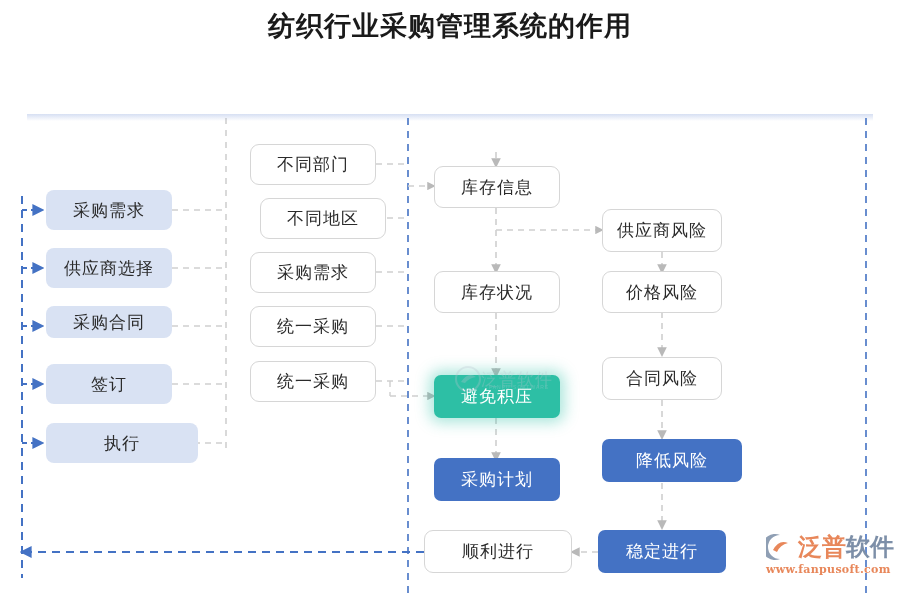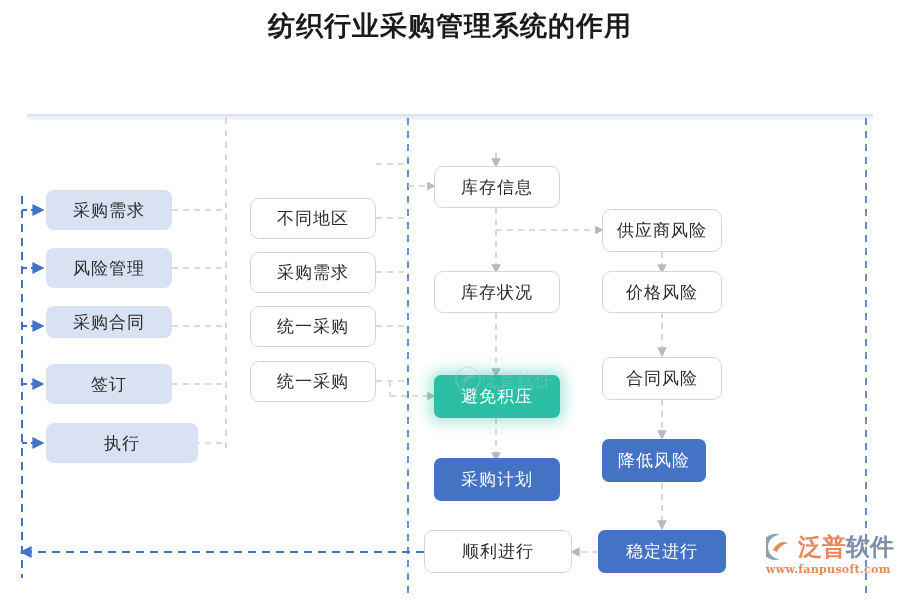--- a/index.html
+++ b/index.html
@@ -255,40 +255,41 @@
     <g>
       <line x1="598" y1="552" x2="572" y2="552" stroke="#cfcfcf" stroke-width="1.6" stroke-dasharray="6 5" marker-end="url(#arrowGray)"></line>
     </g>
   </svg>
 
   <div class="page-title">纺织行业采购管理系统的作用</div>
 
   <div class="header-shadow"></div>
 
   <div class="node lav" style="left:46px;  top:190px; width:126px; height:40px;">采购需求</div>
-  <div class="node lav" style="left:46px;  top:248px; width:126px; height:40px;">风险管理</div>
+  <div class="node lav" style="left:46px;  top:248px; width:126px; height:40px;">供应商选择</div>
   <div class="node lav" style="left:46px;  top:306px; width:126px; height:32px;">采购合同</div>
   <div class="node lav" style="left:46px;  top:364px; width:126px; height:40px;">签订</div>
   <div class="node lav" style="left:46px;  top:423px; width:152px; height:40px;">执行</div>
 
-  <div class="node card" style="left:250px; top:198px; width:126px; height:41px;">不同地区</div>
+  <div class="node card" style="left:250px; top:144px; width:126px; height:41px;">不同部门</div>
+  <div class="node card" style="left:260px; top:198px; width:126px; height:41px;">不同地区</div>
   <div class="node card" style="left:250px; top:252px; width:126px; height:41px;">采购需求</div>
   <div class="node card" style="left:250px; top:306px; width:126px; height:41px;">统一采购</div>
   <div class="node card" style="left:434px; top:166px; width:126px; height:42px;">库存信息</div>
 
   <div class="node card" style="left:250px; top:361px; width:126px; height:41px;">统一采购</div>
   <div class="node card" style="left:434px; top:271px; width:126px; height:42px;">库存状况</div>
   <div class="node teal" style="left:434px; top:375px; width:126px; height:43px;text-align:center;">避免积压</div>
   <div class="node blue" style="left:434px; top:458px; width:126px; height:43px;">采购计划</div>
   <div class="node card" style="left:424px; top:530px; width:148px; height:43px;">顺利进行</div>
 
   <div class="node card" style="left:602px; top:209px; width:120px; height:43px;">供应商风险</div>
   <div class="node card" style="left:602px; top:271px; width:120px; height:42px;">价格风险</div>
   <div class="node card" style="left:602px; top:357px; width:120px; height:43px;">合同风险</div>
-  <div class="node blue" style="left:602px; top:439px; width:104px; height:43px;">降低风险</div>
+  <div class="node blue" style="left:602px; top:439px; width:140px; height:43px;">降低风险</div>
   <div class="node blue" style="left:598px; top:530px; width:128px; height:43px;">稳定进行</div>
 
   <div class="watermark">
     <svg width="26" height="26" viewBox="0 0 26 26" xmlns="http://www.w3.org/2000/svg">
       <circle cx="13" cy="13" r="12" fill="none" stroke="#b9c4cf" stroke-width="2"></circle>
       <path d="M6 16 Q13 5 21 11 Q14 12 10 17 Z" fill="#b9c4cf"></path>
     </svg>
     <span class="wm-text">泛普软件</span>
     <span class="wm-sub">FANPU SOFTWARE</span>
   </div>

